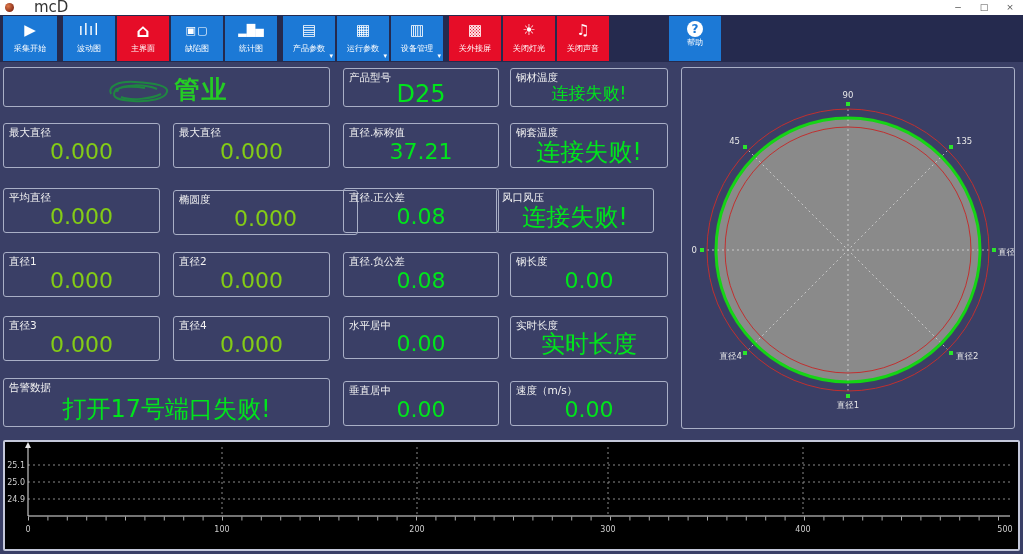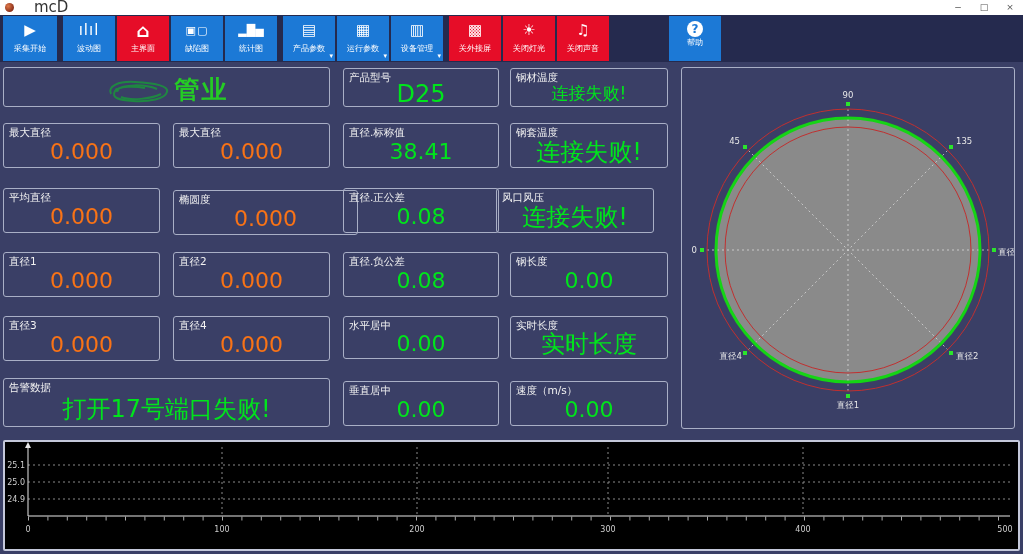--- a/index.html
+++ b/index.html
@@ -30,21 +30,21 @@
   .shield{width:15px;height:17px;margin:6px auto 0;background:#ffffff;
     clip-path:polygon(50% 0,100% 16%,100% 58%,50% 100%,0 58%,0 16%)}
   .helpcirc{width:16px;height:16px;margin:5px auto 0;background:#fff;border-radius:50%;
     color:#1c79d6;font-size:12px;font-weight:bold;line-height:16px}
   
   .box{position:absolute;border:1px solid #a9afc6;border-radius:3px;box-sizing:border-box}
   .box-label{position:absolute;left:5px;top:2px;font-size:10.5px;color:#f2f2f2;white-space:nowrap}
   .box-value{position:absolute;left:0;right:0;top:12px;bottom:0;display:flex;align-items:center;justify-content:center;font-size:22px;white-space:nowrap}
   .box-value.vmid{font-size:24px}
   .box-value.vsm{font-size:17px}
-  .orange{color:#f97316}
+  .orange{color:#84cc16}
   .green{color:#00e41c}
   
   .logobox{display:flex;align-items:flex-end;justify-content:center;gap:4px}
   .logotext{color:#25cc25;font-size:25px;font-weight:bold;letter-spacing:2px}
   
   .gaugebox{position:absolute;left:681px;top:67px;width:334px;height:362px;border:1px solid #a9afc6;border-radius:3px;box-sizing:border-box;overflow:hidden}
   .chartbox{position:absolute;left:3px;top:440px;width:1017px;height:111px;border:2px solid #c4c8da;border-radius:2px;background:#000;box-sizing:border-box;overflow:hidden}
   svg text{font-family:"DejaVu Sans","Liberation Sans",sans-serif}
   .gtext{fill:#e8e8e8;font-size:8.5px}
   .ctext{fill:#cfcfcf;font-size:8px}
@@ -163,21 +163,21 @@
   <span class="box-label">告警数据</span>
   <div class="box-value green vmid">打开17号端口失败!</div>
 </div>
 
 <div class="box" style="left:343px;top:68px;width:156px;height:39px">
   <span class="box-label">产品型号</span>
   <div class="box-value green vmid">D25</div>
 </div>
 <div class="box" style="left:343px;top:123px;width:156px;height:45px">
   <span class="box-label">直径.标称值</span>
-  <div class="box-value green">38.41</div>
+  <div class="box-value green">37.21</div>
 </div>
 <div class="box" style="left:343px;top:188px;width:156px;height:45px">
   <span class="box-label">直径.正公差</span>
   <div class="box-value green">0.08</div>
 </div>
 <div class="box" style="left:343px;top:252px;width:156px;height:45px">
   <span class="box-label">直径.负公差</span>
   <div class="box-value green">0.08</div>
 </div>
 <div class="box" style="left:343px;top:316px;width:156px;height:43px">

